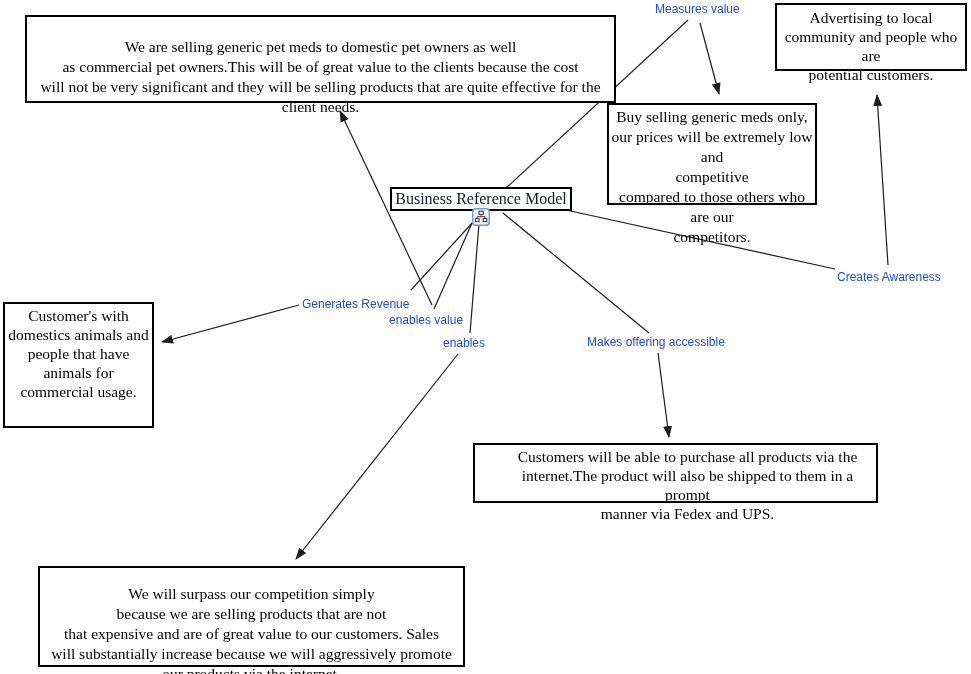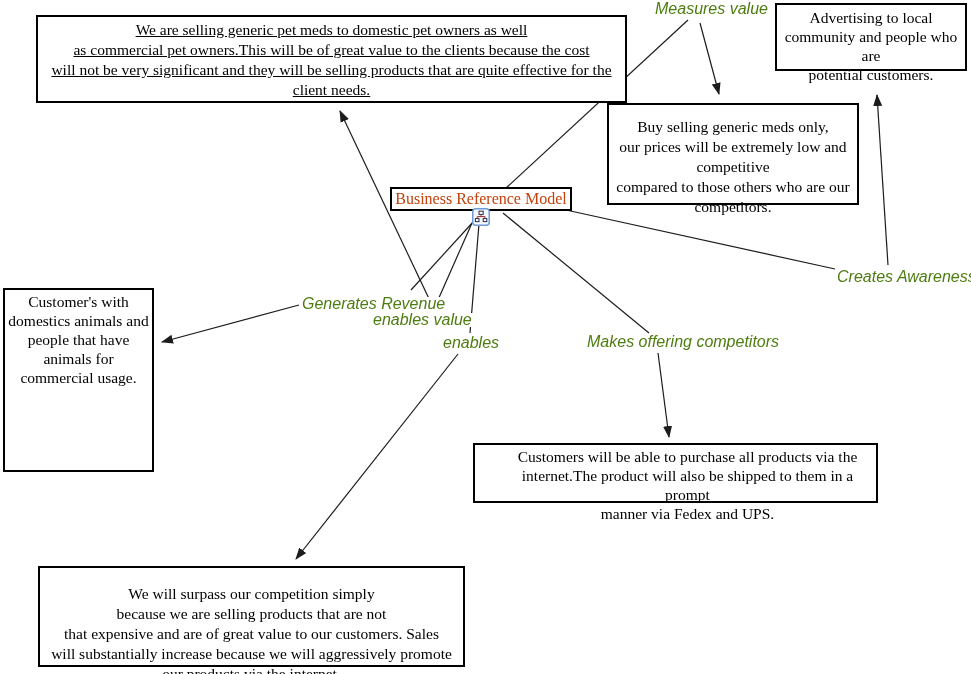--- a/index.html
+++ b/index.html
@@ -11,27 +11,27 @@
   .concept{
     position:absolute;z-index:2;background:#ffffff;border:2px solid #000000;
     box-sizing:border-box;text-align:center;color:#000000;
   }
   .concept-text{
     white-space:pre-line;font-size:15.5px;line-height:20px;
     font-family:"Liberation Serif",serif;
   }
   .node-box{
     position:absolute;z-index:2;background:#ffffff;border:2px solid #000000;
-    box-sizing:border-box;text-align:center;color:#c2410c;
+    box-sizing:border-box;text-align:center;color:#0f172a;
     font-size:16px;line-height:20px;font-family:"Liberation Serif",serif;
   }
   .link-label{
-    position:absolute;z-index:3;background:#ffffff;color:#4d7c0f;
-    font-family:"Liberation Sans",sans-serif;font-size:16px;line-height:14px;
-    white-space:nowrap;padding:0 1px;font-style:italic;
+    position:absolute;z-index:3;background:#ffffff;color:#1d4ed8;
+    font-family:"Liberation Sans",sans-serif;font-size:12px;line-height:14px;
+    white-space:nowrap;padding:0 1px;
   }
   .node-icon{
     position:absolute;z-index:4;width:18px;height:18px;left:472px;top:208px;
   }
 </style>
 </head>
 <body>
 
 <svg id="wires" viewBox="0 0 971 674">
   <defs>
@@ -48,43 +48,43 @@
     <line x1="503" y1="213" x2="649" y2="333"></line>
     <line x1="700" y1="23" x2="719" y2="94" marker-end="url(#arrow)"></line>
     <line x1="888" y1="265" x2="877" y2="95" marker-end="url(#arrow)"></line>
     <line x1="432" y1="305" x2="340" y2="111" marker-end="url(#arrow)"></line>
     <line x1="299" y1="305" x2="162" y2="342" marker-end="url(#arrow)"></line>
     <line x1="458" y1="354" x2="296" y2="559" marker-end="url(#arrow)"></line>
     <line x1="658" y1="353" x2="669" y2="437" marker-end="url(#arrow)"></line>
   </g>
 </svg>
 
-<div class="concept" style="left:36px;top:15px;width:591px;height:88px;padding-top:3px;text-decoration:underline;">
+<div class="concept" style="left:25px;top:15px;width:591px;height:88px;padding-top:20px;">
   <div class="concept-text">We are selling generic pet meds to domestic pet owners as well
 as commercial pet owners.This will be of great value to the clients because the cost
 will not be very significant and they will be selling products that are quite effective for the
 client needs.</div>
 </div>
 
 <div class="concept" style="left:775px;top:3px;width:192px;height:68px;padding-top:3px;">
   <div class="concept-text" style="line-height:19px;">Advertising to local
 community and people who
 are
 potential customers.</div>
 </div>
 
-<div class="concept" style="left:607px;top:103px;width:252px;height:102px;padding-top:12px;">
+<div class="concept" style="left:607px;top:103px;width:210px;height:102px;padding-top:2px;">
   <div class="concept-text">Buy selling generic meds only,
 our prices will be extremely low and
 competitive
 compared to those others who are our
 competitors.</div>
 </div>
 
-<div class="concept" style="left:3px;top:288px;width:151px;height:184px;padding-top:2px;">
+<div class="concept" style="left:3px;top:302px;width:151px;height:126px;padding-top:2px;">
   <div class="concept-text" style="line-height:19px;">Customer's with
 domestics animals and
 people that have
 animals for
 commercial usage.</div>
 </div>
 
 <div class="concept" style="left:473px;top:443px;width:405px;height:60px;padding-top:2px;">
   <div class="concept-text" style="line-height:19px;padding-left:24px;">Customers will be able to purchase all products via the
 internet.The product will also be shipped to them in a prompt
@@ -112,15 +112,15 @@
     <line x1="5.2" y1="8.6" x2="5.2" y2="10.6" stroke="#9c2b2b" stroke-width="1"></line>
     <line x1="13" y1="8.6" x2="13" y2="10.6" stroke="#9c2b2b" stroke-width="1"></line>
     <rect x="3.4" y="10.6" width="3.6" height="3" fill="#ffffff" stroke="#2b2b4a" stroke-width="1"></rect>
     <rect x="11.2" y="10.6" width="3.6" height="3" fill="#ffffff" stroke="#2b2b4a" stroke-width="1"></rect>
   </svg>
 </div>
 
 <div class="link-label" style="left:654px;top:2px;">Measures value</div>
 <div class="link-label" style="left:836px;top:270px;text-align:center;">Creates Awareness</div>
 <div class="link-label" style="left:301px;top:297px;">Generates Revenue</div>
-<div class="link-label" style="left:372px;top:313px;">enables value</div>
+<div class="link-label" style="left:388px;top:313px;">enables value</div>
 <div class="link-label" style="left:442px;top:336px;">enables</div>
-<div class="link-label" style="left:586px;top:335px;">Makes offering competitors</div>
+<div class="link-label" style="left:586px;top:335px;">Makes offering accessible</div>
 
 </body></html>

